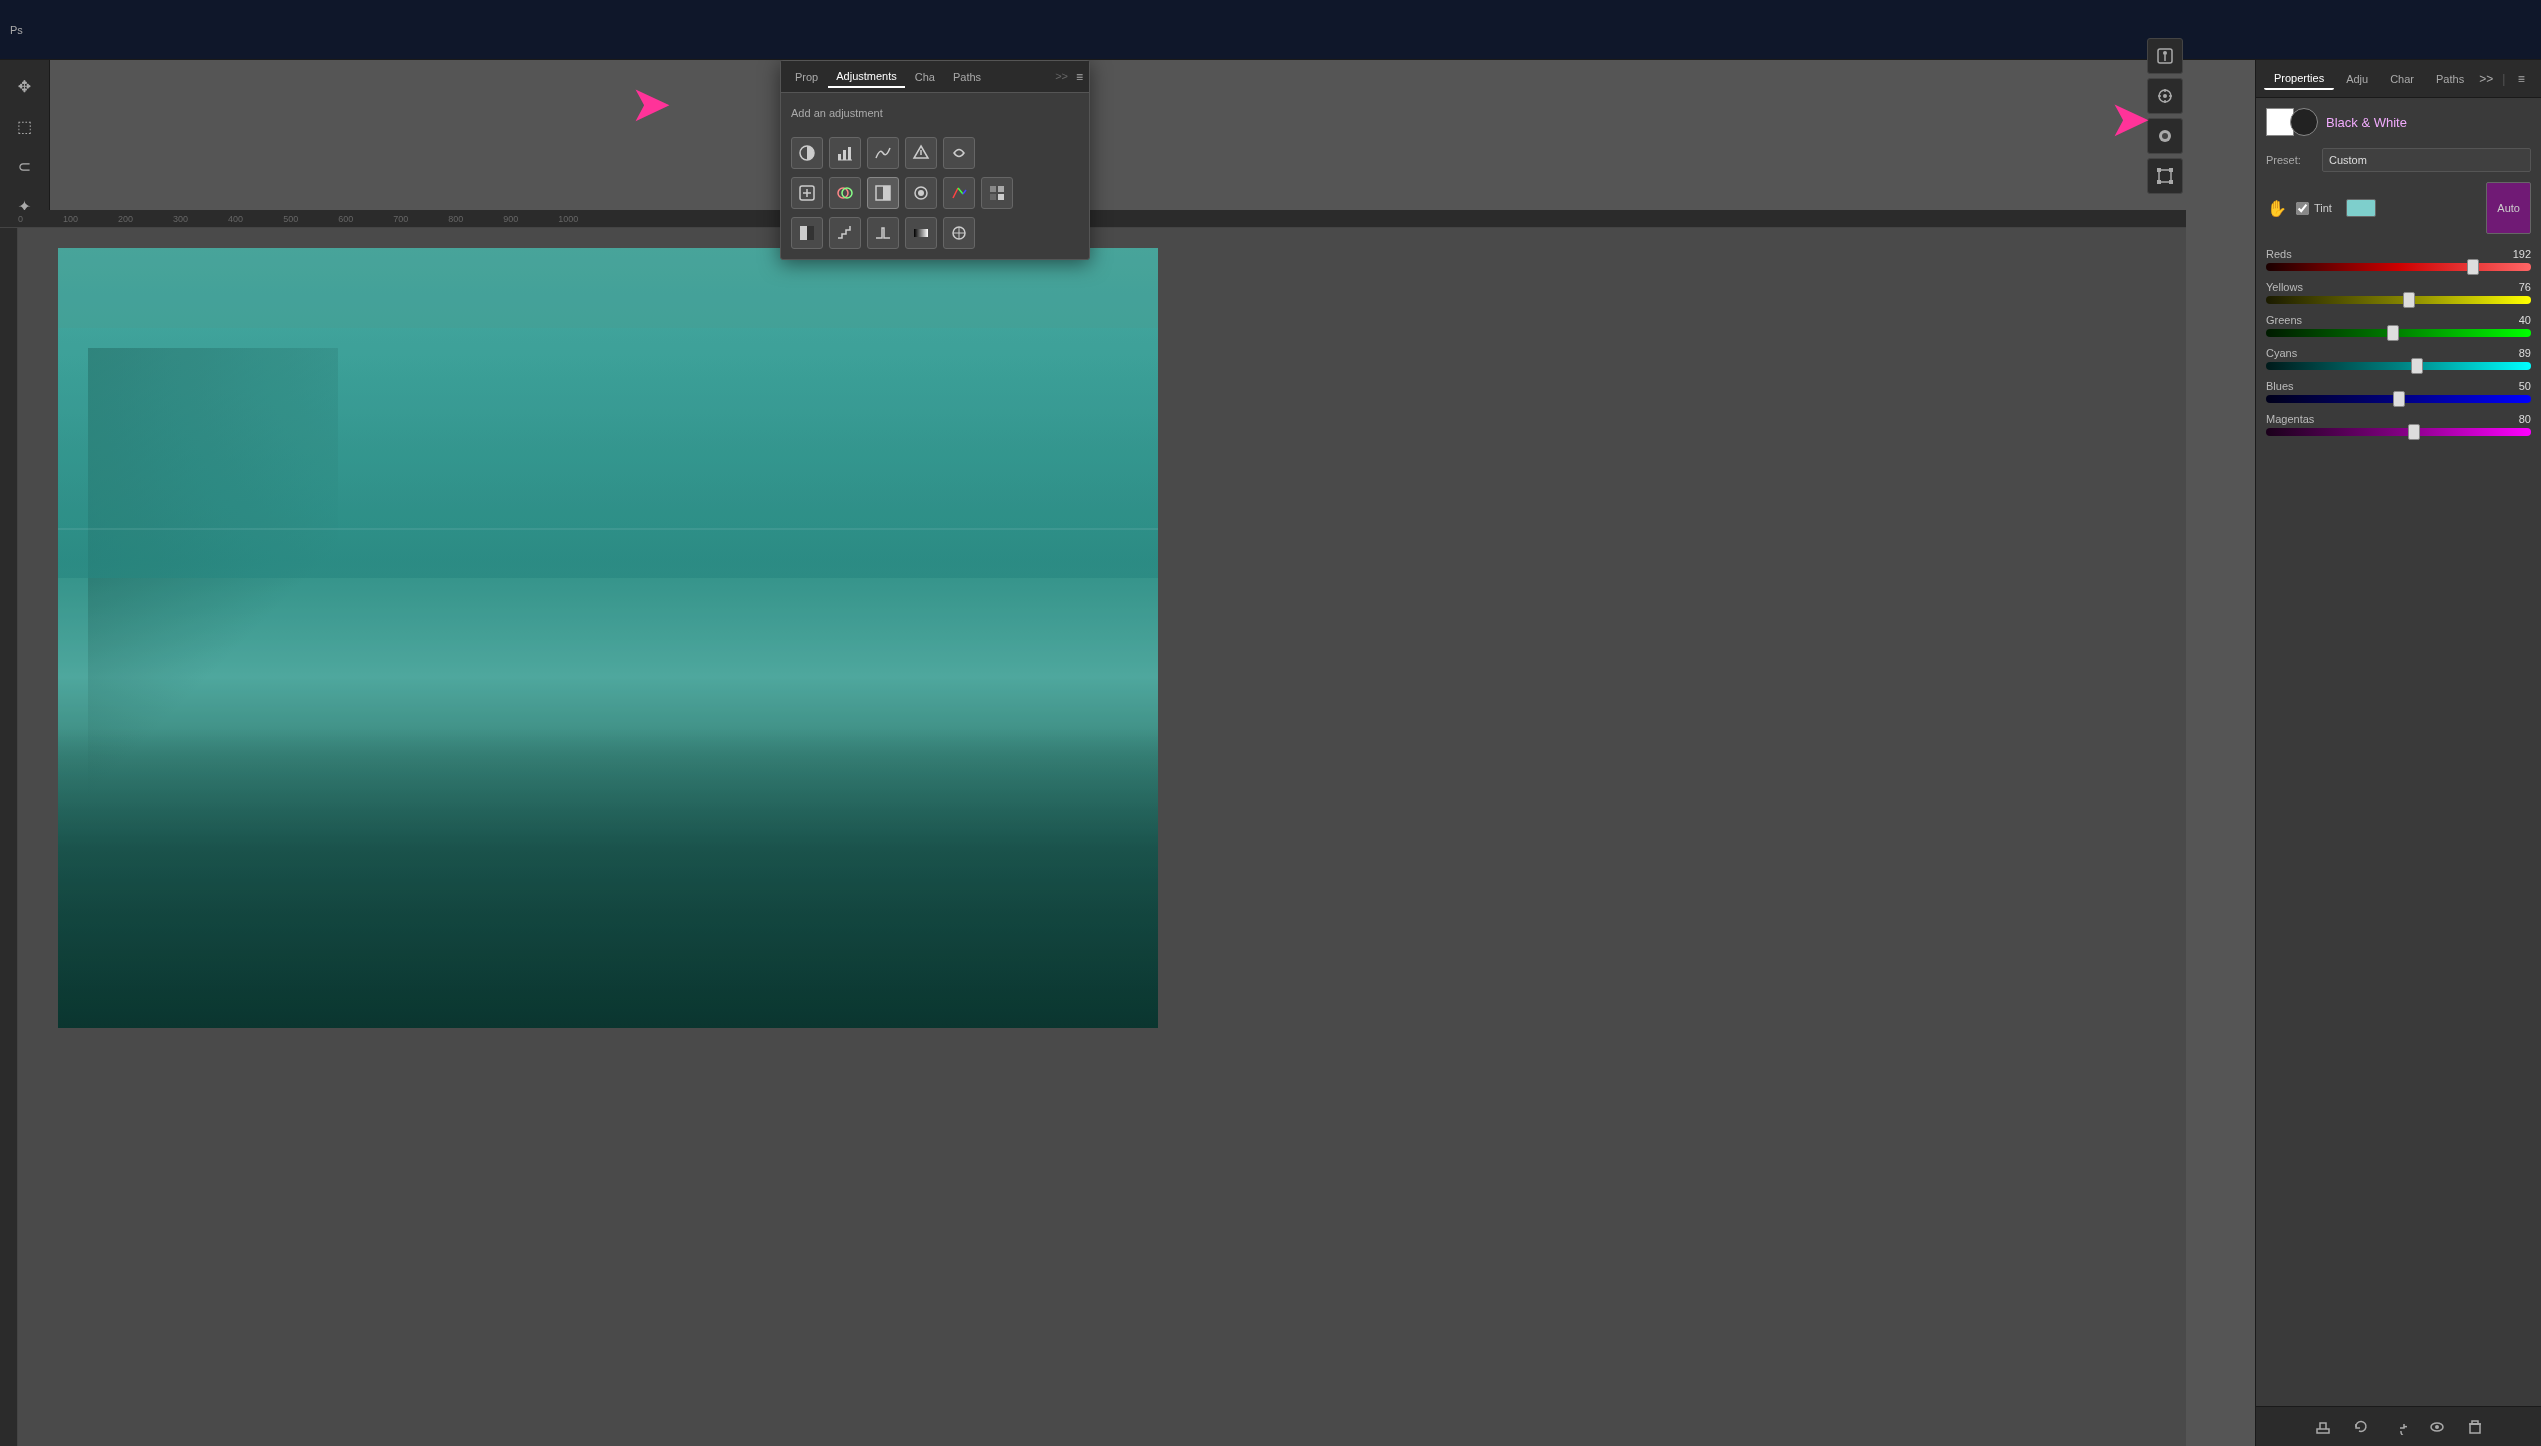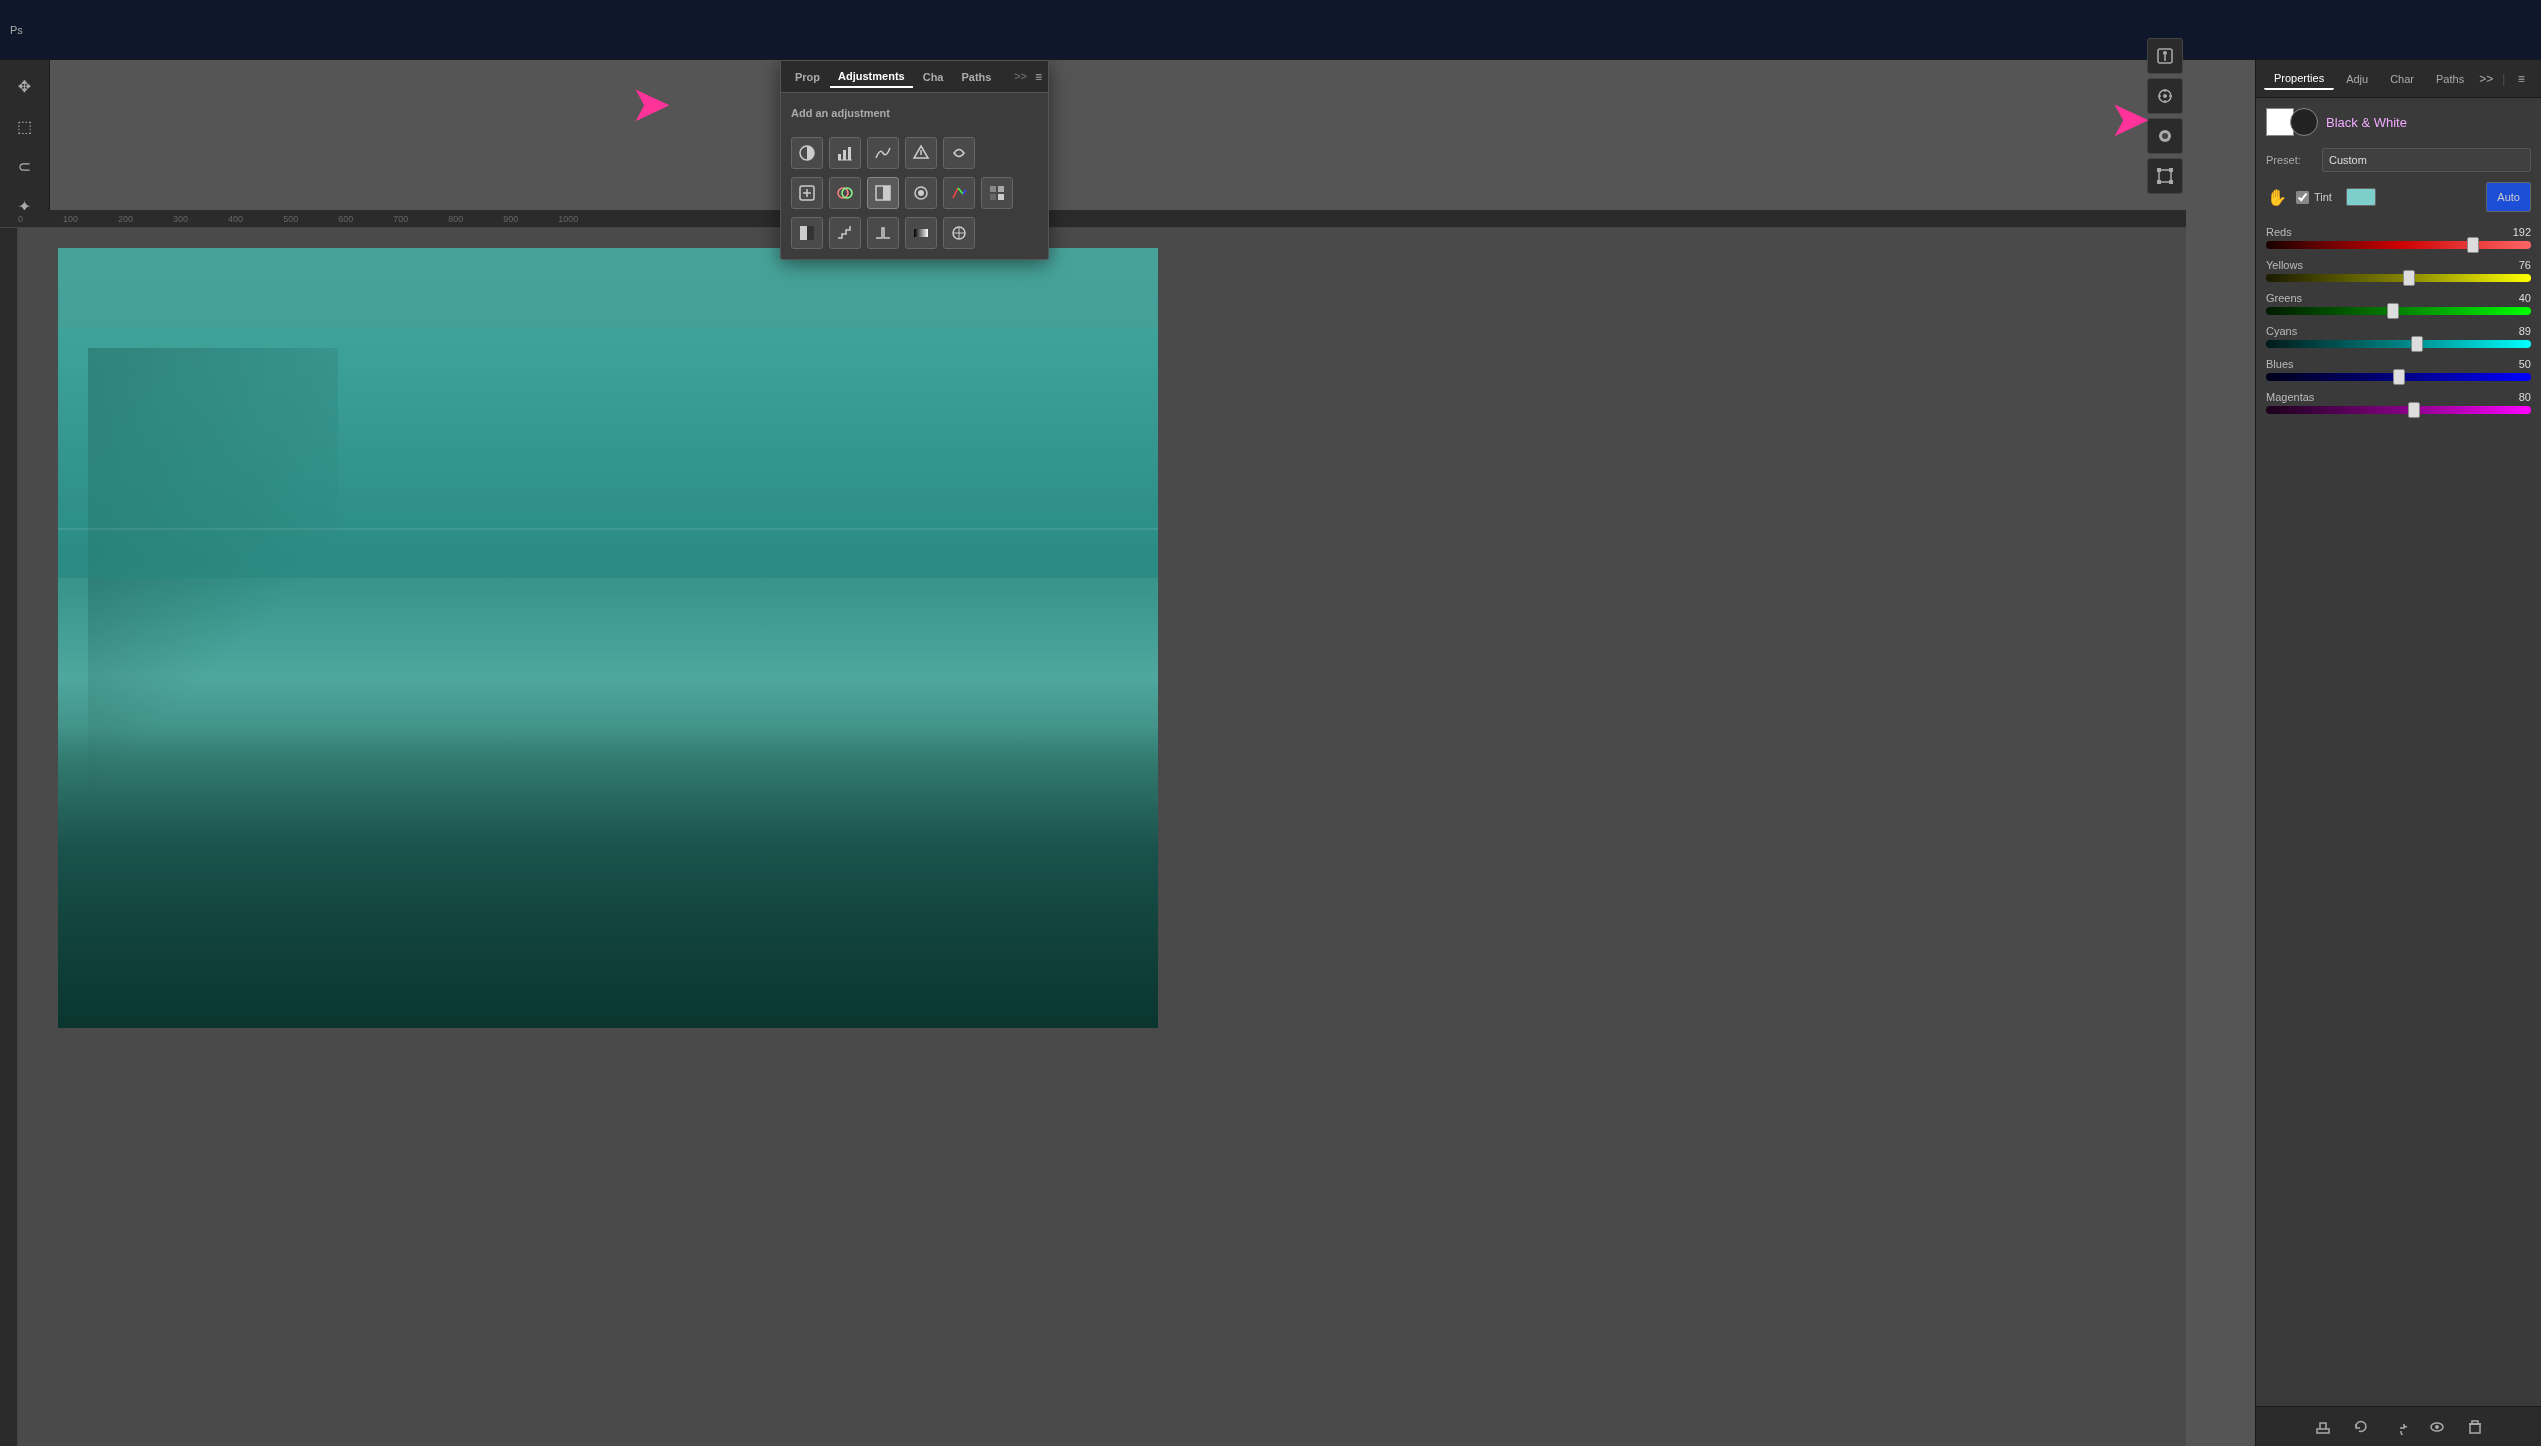--- a/index.html
+++ b/index.html
@@ -260,22 +260,22 @@
       height: 18px;
       background: #7ecfcc;
       border: 1px solid #666;
       border-radius: 2px;
       cursor: pointer;
       margin-left: 6px;
     }
 
     .auto-btn {
       margin-left: auto;
-      padding: 8px 10px;
-      background: #1d4ed8;
+      padding: 19px 10px;
+      background: #701a75;
       border: 1px solid #666;
       color: #ccc;
       font-size: 11px;
       border-radius: 2px;
       cursor: pointer;
     }
 
     
     .slider-row {
       margin-bottom: 10px;
@@ -524,21 +524,21 @@
     <div style="margin-top: auto; display:flex; flex-direction:column; align-items:center; gap:4px;">
       <div style="width:22px;height:22px;background:#000;border:2px solid #fff;position:relative;">
         <div style="position:absolute;right:-8px;bottom:-8px;width:22px;height:22px;background:#fff;border:2px solid #888;"></div>
       </div>
     </div>
   </div>
 
   <div class="canvas-area">
 
     <div class="adjustments-panel" style="position:relative; top:0; left:0; width:100%; height:auto; background:transparent; border:none; box-shadow:none; z-index:auto;">
-      <div style="position:absolute; left:730px; top:0; width:269px; background:#3c3c3c; border:1px solid #555; border-radius:3px; z-index:100; box-shadow:0 4px 20px rgba(0,0,0,0.5);font-weight:bold;">
+      <div style="position:absolute; left:730px; top:0; width:310px; background:#3c3c3c; border:1px solid #555; border-radius:3px; z-index:100; box-shadow:0 4px 20px rgba(0,0,0,0.5);">
 
         <div class="adj-tabs">
           <span class="adj-tab">Prop</span>
           <span class="adj-tab active">Adjustments</span>
           <span class="adj-tab">Cha</span>
           <span class="adj-tab">Paths</span>
           <div class="adj-tab-icons">
             <span class="adj-separator">&gt;&gt;</span>
             <span style="color:#aaa; font-size:12px; cursor:pointer;">≡</span>
           </div>

